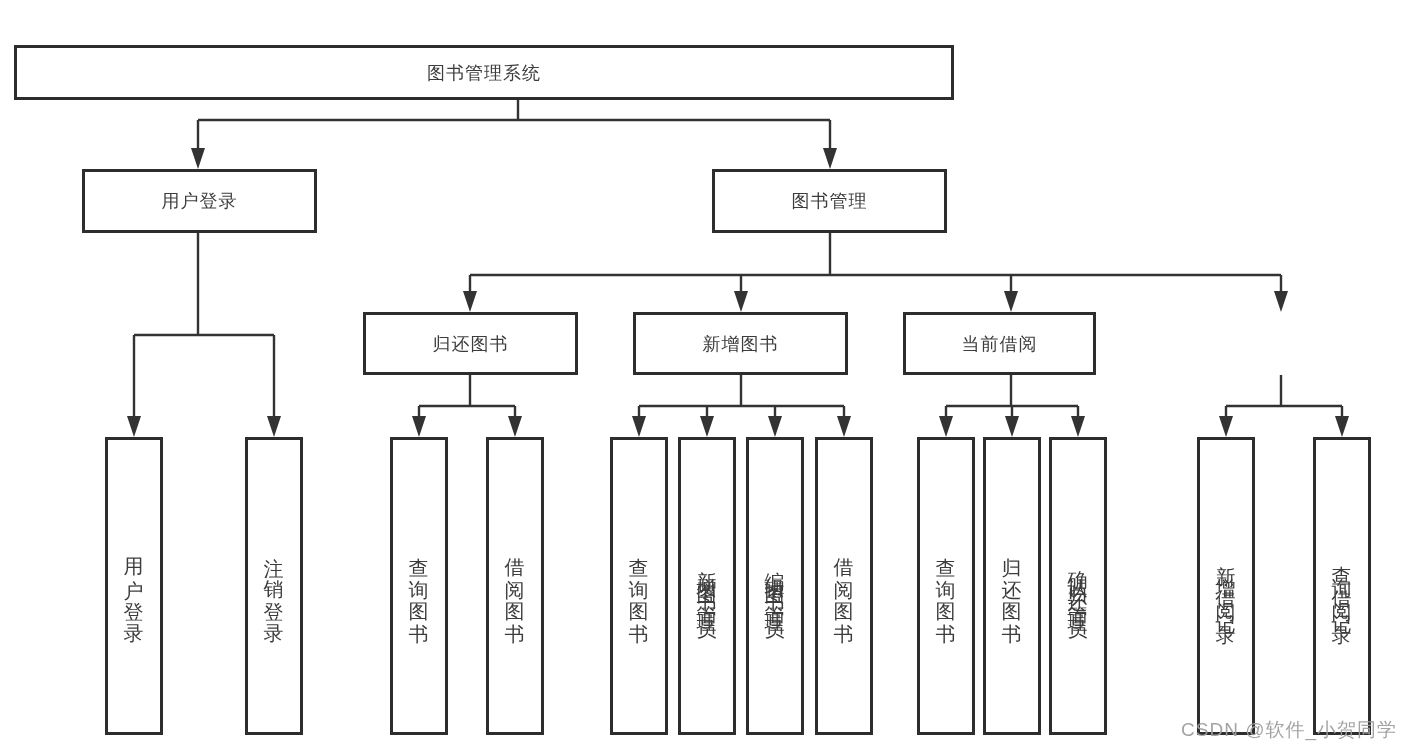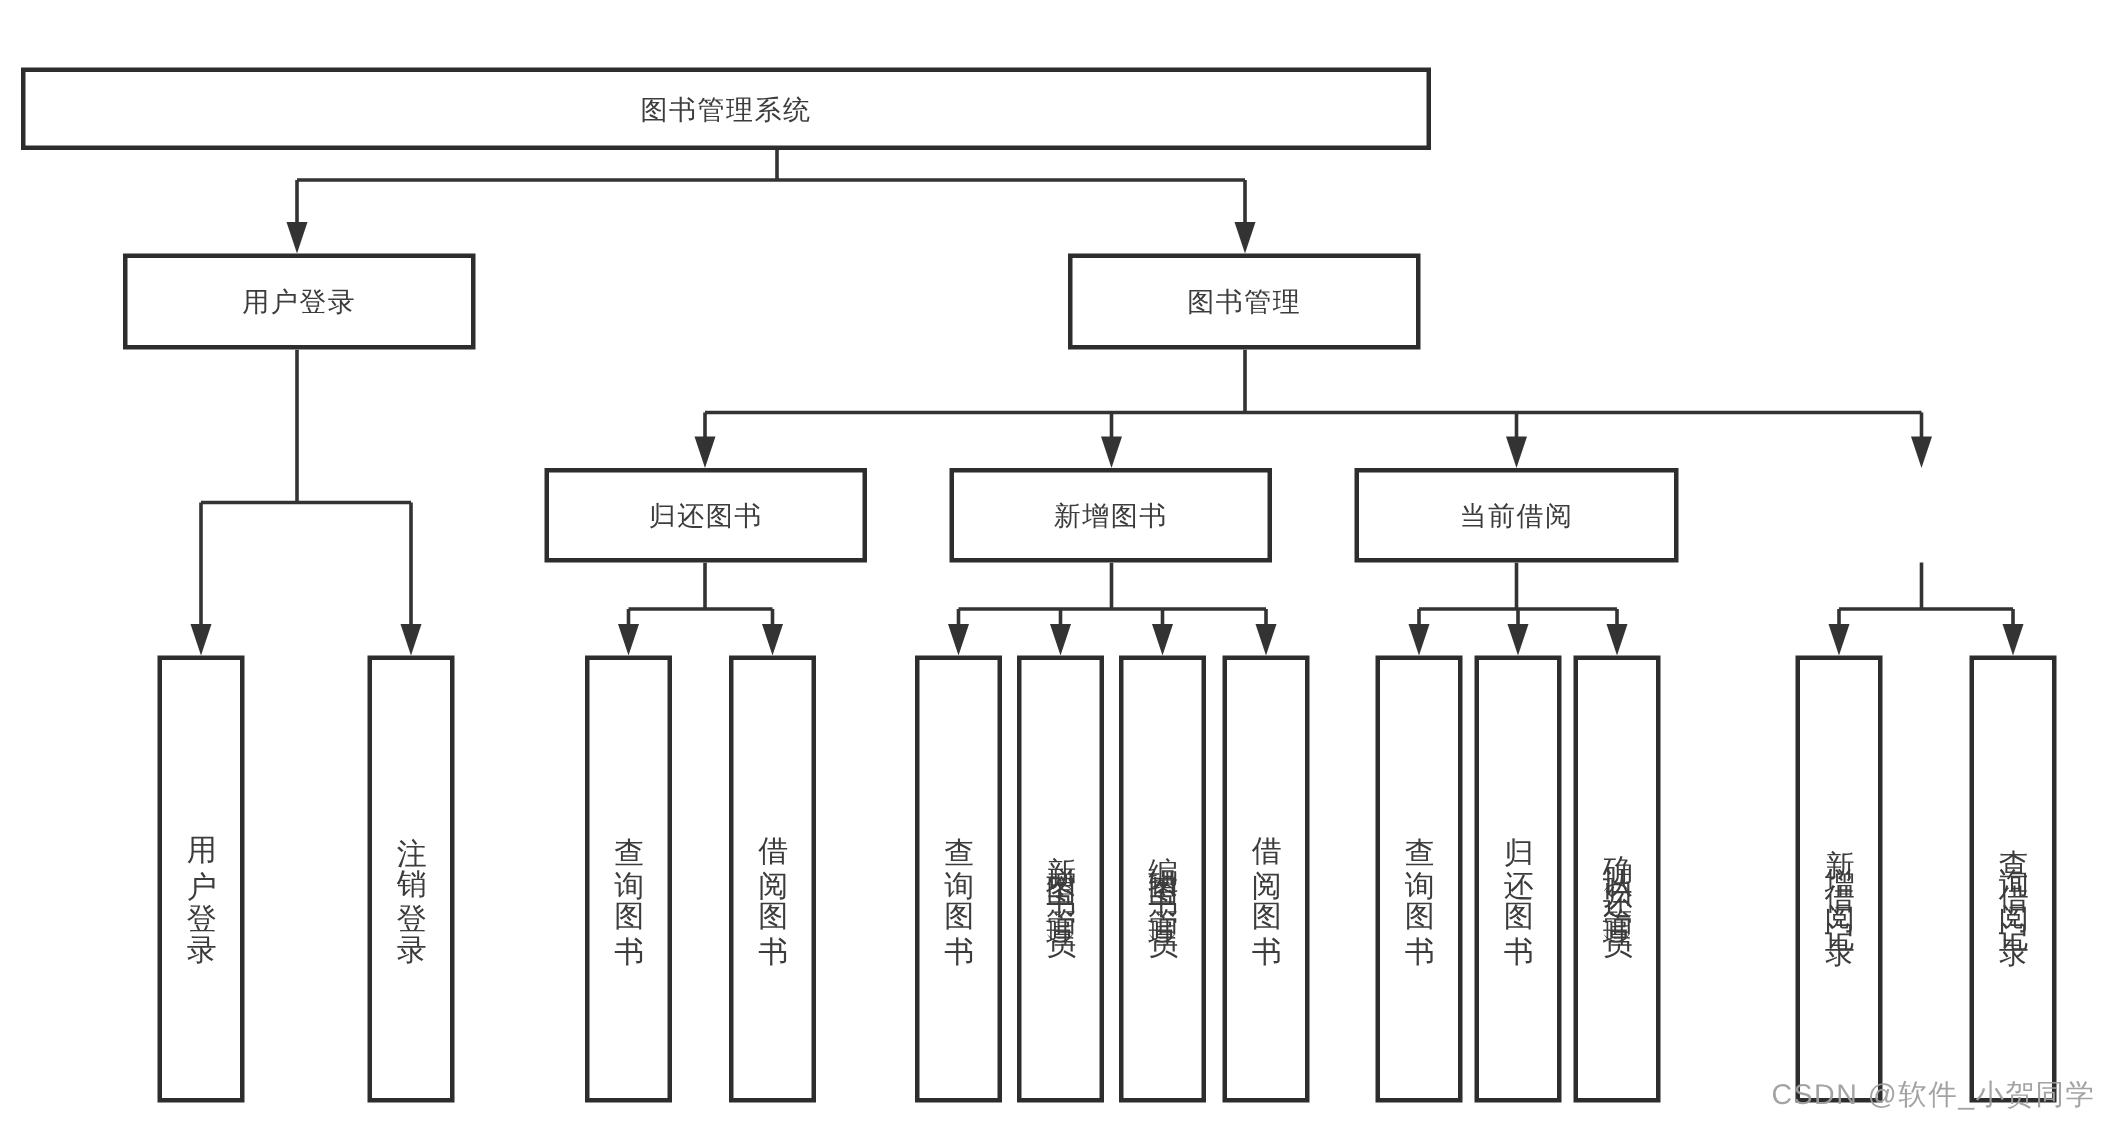--- a/index.html
+++ b/index.html
@@ -114,21 +114,21 @@
   <div class="node node-h" style="left:712px;top:169px;width:235px;height:64px;">
     <span>图书管理</span>
   </div>
 
   <div class="node node-h" style="left:363px;top:312px;width:215px;height:63px;">
     <span>归还图书</span>
   </div>
   <div class="node node-h" style="left:633px;top:312px;width:215px;height:63px;">
     <span>新增图书</span>
   </div>
-  <div class="node node-h" style="left:903px;top:312px;width:216px;height:63px;">
+  <div class="node node-h" style="left:903px;top:312px;width:193px;height:63px;">
     <span>当前借阅</span>
   </div>
 
   <div class="node node-v sp-wide" style="left:105px;top:437px;width:58px;height:298px;">
     <span>用户登录</span>
   </div>
   <div class="node node-v sp-wide" style="left:245px;top:437px;width:58px;height:298px;">
     <span>注销登录</span>
   </div>
 

